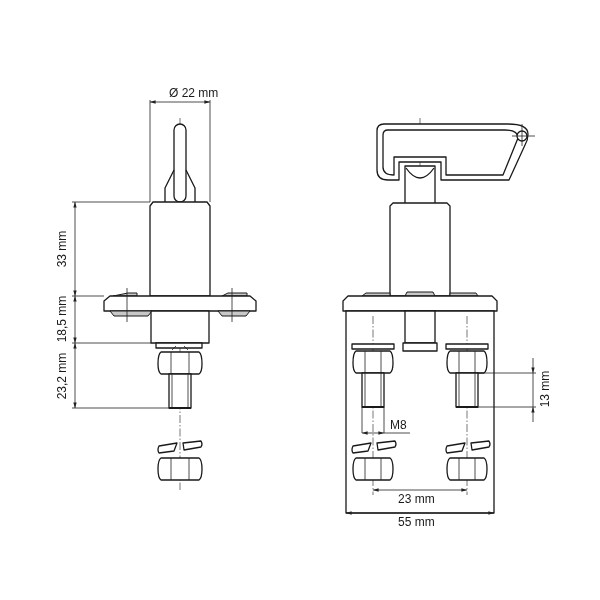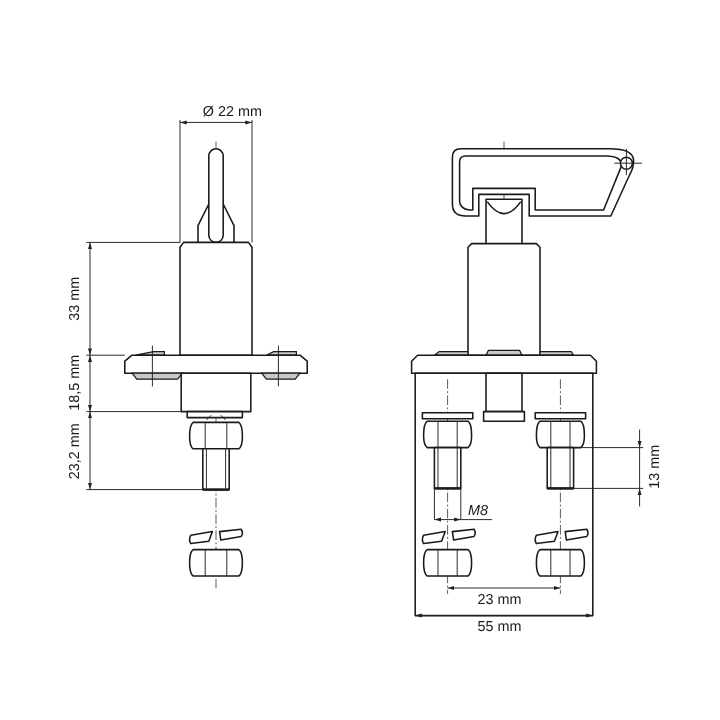--- a/index.html
+++ b/index.html
@@ -188,16 +188,16 @@
     <g>
       <line class="dim" x1="346" y1="513" x2="494" y2="513" marker-start="url(#arr)" marker-end="url(#arr)"></line>
     </g>
   </g>
 </svg>
 
 <div class="label" style="left:148px; top:86px;margin-left:21px;">Ø 22 mm</div>
 <div class="label vlabel" style="left:37px; top:242px; width:50px; text-align:center;">33 mm</div>
 <div class="label vlabel" style="left:30px; top:312px; width:64px; text-align:center;">18,5 mm</div>
 <div class="label vlabel" style="left:30px; top:369px; width:64px; text-align:center;">23,2 mm</div>
-<div class="label" style="left:390px; top:418px;font-style:italic;">M8</div>
+<div class="label" style="left:390px; top:418px;">M8</div>
 <div class="label vlabel" style="left:520px; top:382px; width:50px; text-align:center;">13 mm</div>
 <div class="label" style="left:398px; top:492px;">23 mm</div>
 <div class="label" style="left:398px; top:515px;">55 mm</div>
 
 </body></html>

